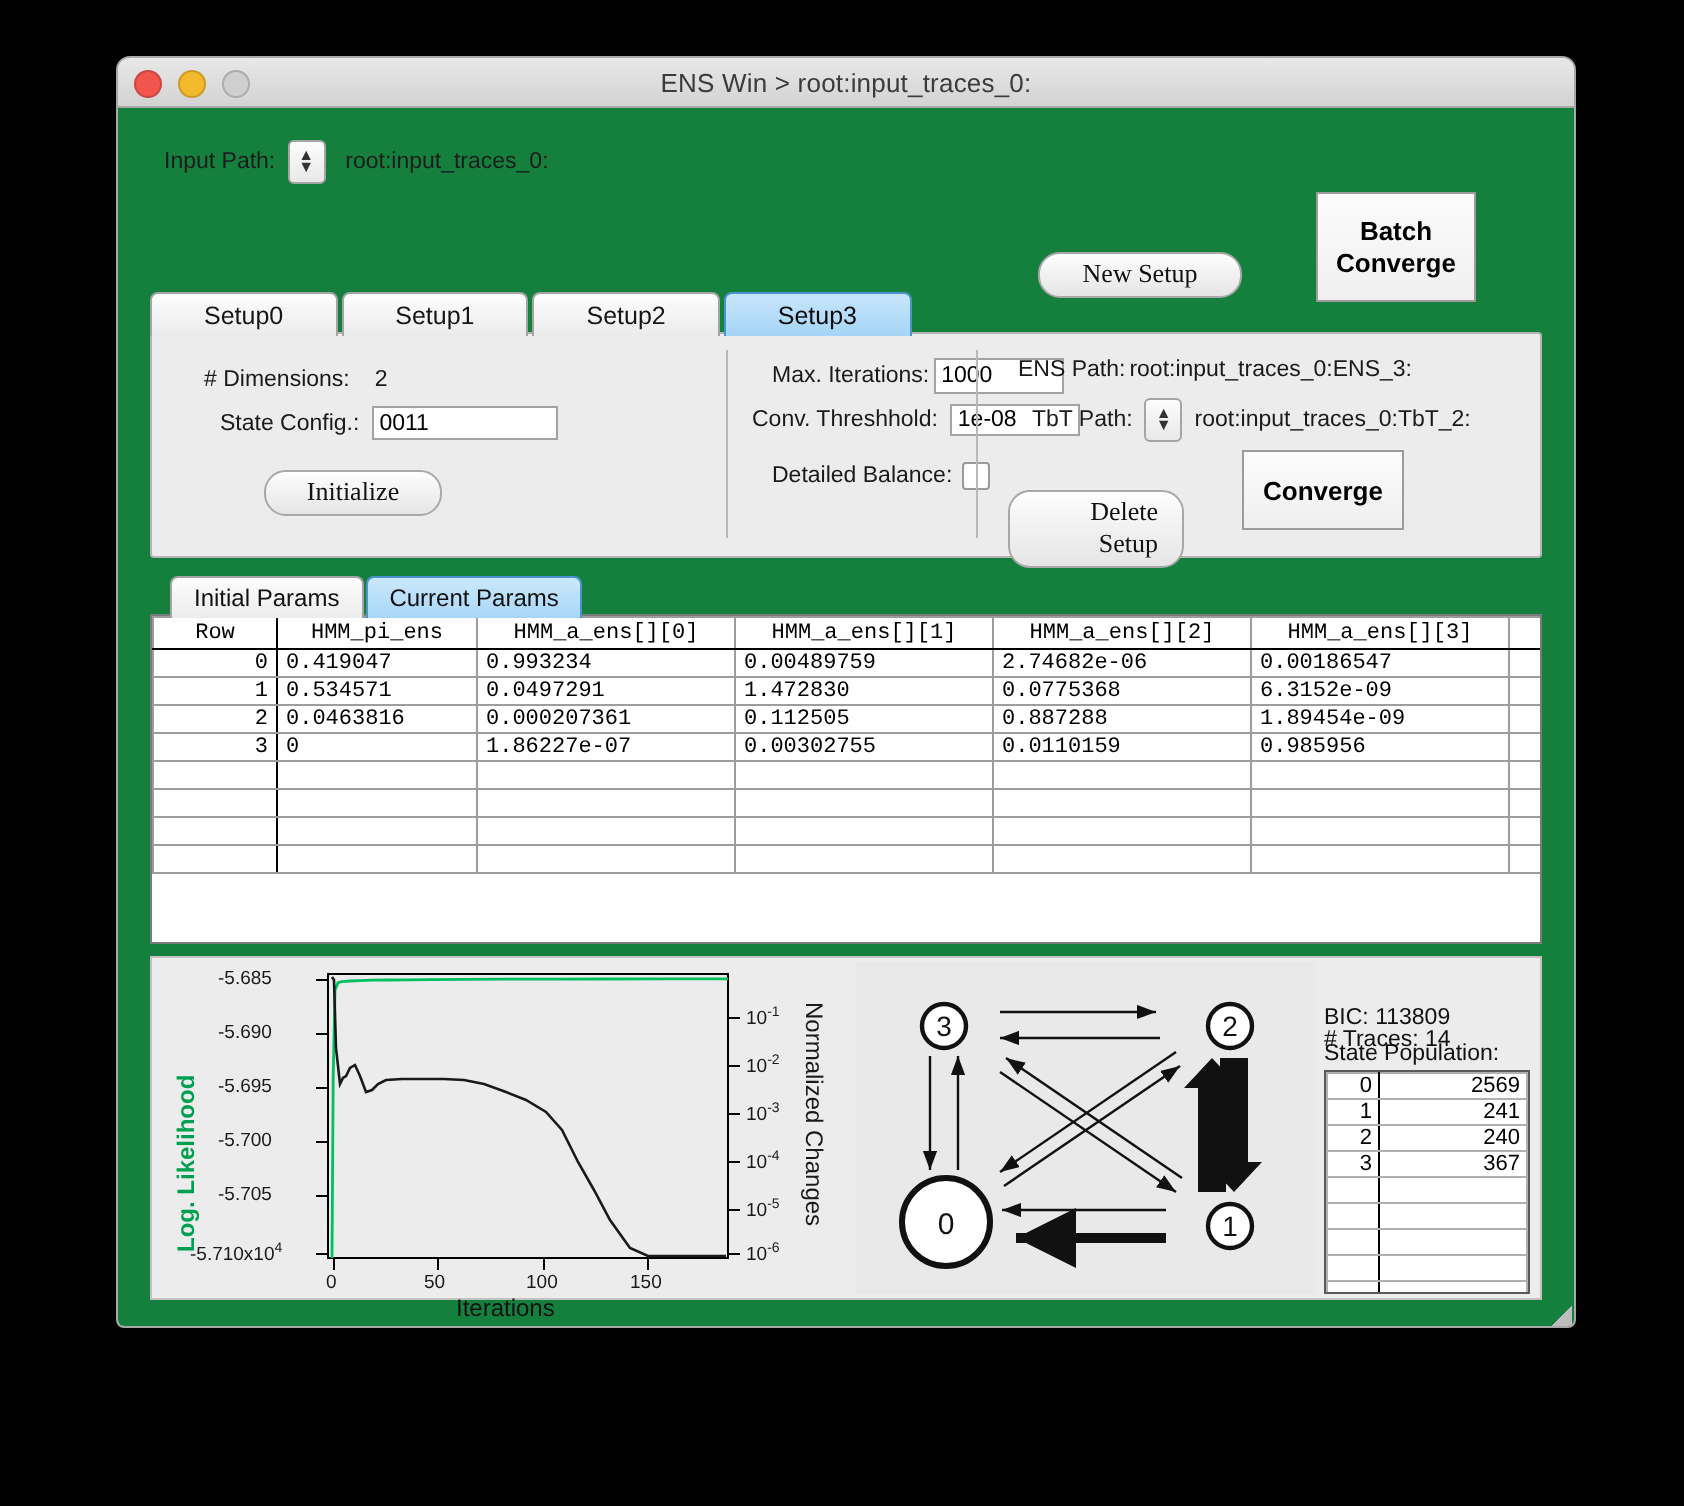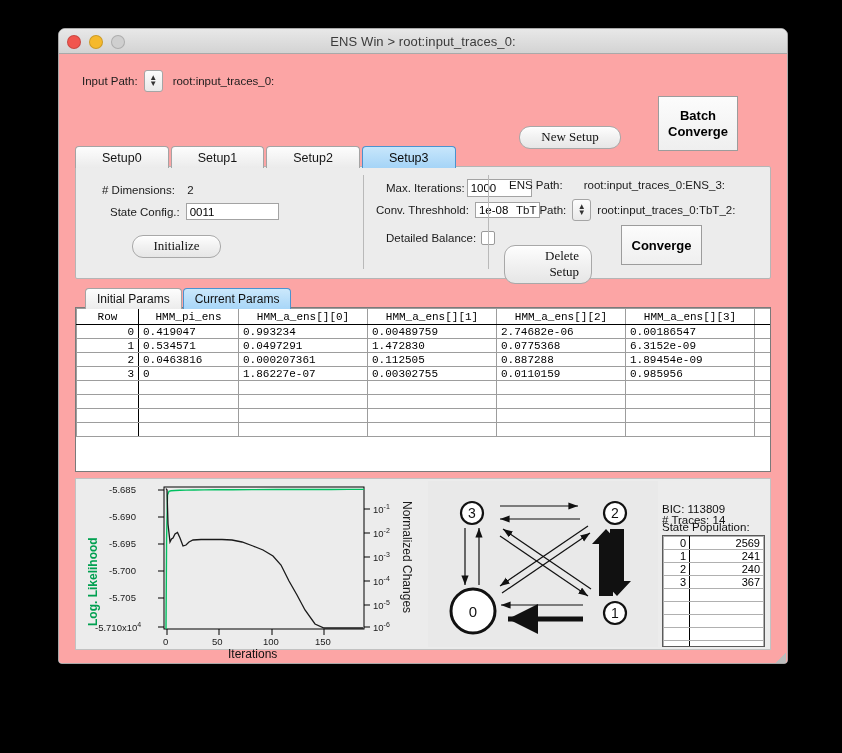--- a/index.html
+++ b/index.html
@@ -53,21 +53,21 @@
   }
   .light.red { background: #f1554e; }
   .light.yellow { background: #f5b92c; }
   .light.gray { background: #cfcfcf; }
 
   
   #content {
     position: relative;
     width: 100%;
     height: 610px;
-    background: #fca5a5;
+    background: #15803d;
   }
 
   
   #toprow {
     position: absolute;
     left: 0; top: 0; right: 0; height: 68px;
   }
   #input-path-group {
     position: absolute;
     left: 23px; top: 16px;
@@ -172,21 +172,21 @@
   #convthr-row { position: absolute; left: 300px; top: 35px; display: flex; align-items: center; gap: 6px; }
   #conv-threshold-input { width: 65px; height: 16px; }
   #detbal-row { position: absolute; left: 310px; top: 64px; display: flex; align-items: center; gap: 5px; }
   #detailed-balance-checkbox {
     width: 12px; height: 12px;
     border: 1px solid #9a9a9a;
     border-radius: 2px;
     background: #fff;
   }
 
-  #enspath-row { position: absolute; left: 433px; top: 12px; display: flex; align-items: center; gap: 21px; justify-content: center; }
+  #enspath-row { position: absolute; left: 433px; top: 12px; display: flex; align-items: center; gap: 2px; justify-content: center; }
   #tbtpath-row { position: absolute; left: 440px; top: 32px; display: flex; align-items: center; gap: 6px; }
   #delete-setup-btn { position: absolute; left: 428px; top: 78px; width: 88px; text-align: right; }
   #converge-btn {
     position: absolute; left: 545px; top: 58px;
     width: 79px; height: 38px;
     border: 1px solid #9c9c9c;
     background: linear-gradient(to bottom,#fcfcfc,#efefef);
     font-size: 13px; font-weight: bold; color: #000;
     display: flex; align-items: center; justify-content: center;
   }

